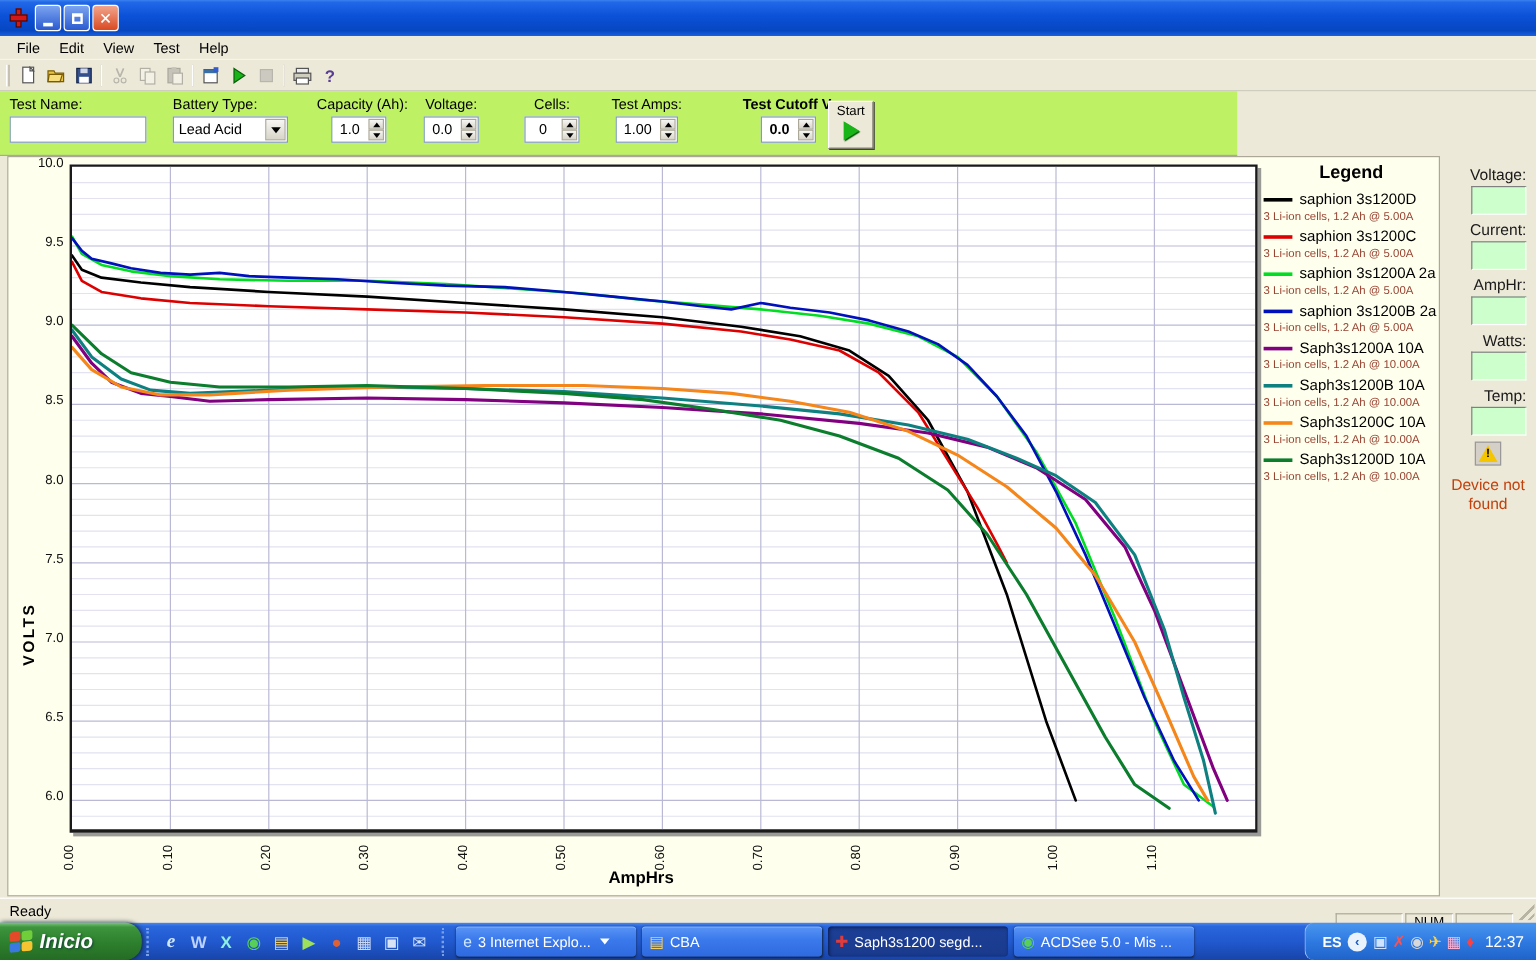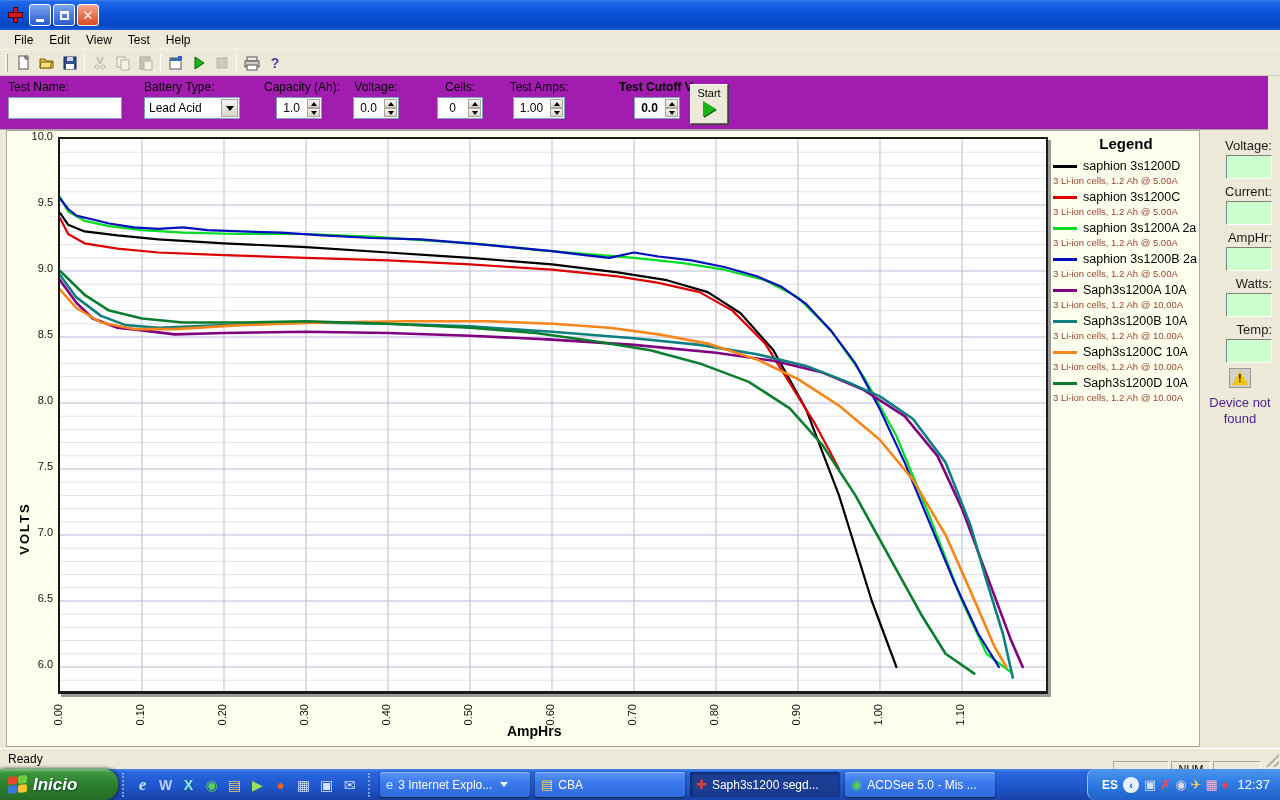--- a/index.html
+++ b/index.html
@@ -25,21 +25,21 @@
   
   .menubar{position:absolute;left:0;top:30px;width:1280px;height:20px;background:#ece9d8;display:flex;align-items:center;padding-left:6px;border-bottom:1px solid #f7f5ea;}
   .menu-item{font-size:12px;color:#000;padding:2px 8px;}
   .toolbar{position:absolute;left:0;top:50px;width:1280px;height:26px;background:#ece9d8;display:flex;align-items:center;padding-left:4px;border-bottom:1px solid #cfcdbd;}
   .tb-grip{width:3px;height:18px;border-left:1px solid #fff;border-right:1px solid #aca899;margin:0 4px 0 1px;}
   .tbtn{width:23px;height:22px;display:flex;align-items:center;justify-content:center;}
   .tbtn.disabled{opacity:.38;filter:grayscale(1);}
   .tb-sep{width:1px;height:18px;background:#aca899;border-right:1px solid #fff;margin:0 3px;}
 
   
-  .formbar{position:absolute;left:0;top:76px;width:1268px;height:54px;background:#a21caf;border-bottom:1px solid #aca899;}
+  .formbar{position:absolute;left:0;top:76px;width:1031px;height:54px;background:#bef264;border-bottom:1px solid #aca899;}
   .ffield{position:absolute;top:4px;}
   .flabel{font-size:12px;color:#000;white-space:nowrap;display:block;margin-bottom:3px;}
   .tbox{background:#fff;border:1px solid;border-color:#7f9db9 #7f9db9 #7f9db9 #7f9db9;height:22px;font-size:12px;padding:2px 4px;}
   .combo{display:flex;width:96px;height:22px;background:#fff;border:1px solid #7f9db9;align-items:center;}
   .combo .val{flex:1;font-size:12px;padding-left:4px;}
   .combo .drop{width:17px;height:18px;margin-right:1px;background:linear-gradient(180deg,#f6f6f4,#d8d4c8);border:1px solid #aca899;display:flex;align-items:center;justify-content:center;}
   .arrow-dn{width:0;height:0;border-left:4px solid transparent;border-right:4px solid transparent;border-top:5px solid #000;}
   .spin{display:flex;height:22px;background:#fff;border:1px solid #7f9db9;}
   .spin .val{flex:1;font-size:12px;text-align:center;padding-top:3px;}
   .spin .btns{width:13px;display:flex;flex-direction:column;margin:1px;}
@@ -437,21 +437,21 @@
           <span class="lg-swatch" style="background: rgb(11, 125, 45);"></span>
           <span class="lg-name">Saph3s1200D 10A</span>
         </div>
         <div class="lg-desc">3 Li-ion cells, 1.2 Ah @ 10.00A</div>
       </div>
   </div>
 
   <div class="sidepanel" id="sidepanel">
     <div class="warn-wrap" id="warnwrap">
       <span class="warn-icon"><span class="warn-tri"></span><span class="warn-bang">!</span></span>
-      <div class="warn-text" style="color: #4c1d95;">Device not found</div>
+      <div class="warn-text" style="color: #c2410c;">Device not found</div>
     </div>
   <div class="ro-label" style="top: 8px;">Voltage:</div>
       <div class="ro-box" style="top: 25px; background: rgb(204, 255, 204);"></div>
       <div class="ro-label" style="top: 54px;">Current:</div>
       <div class="ro-box" style="top: 71px; background: rgb(204, 255, 204);"></div>
       <div class="ro-label" style="top: 100px;">AmpHr:</div>
       <div class="ro-box" style="top: 117px; background: rgb(204, 255, 204);"></div>
       <div class="ro-label" style="top: 146px;">Watts:</div>
       <div class="ro-box" style="top: 163px; background: rgb(204, 255, 204);"></div>
       <div class="ro-label" style="top: 192px;">Temp:</div>

